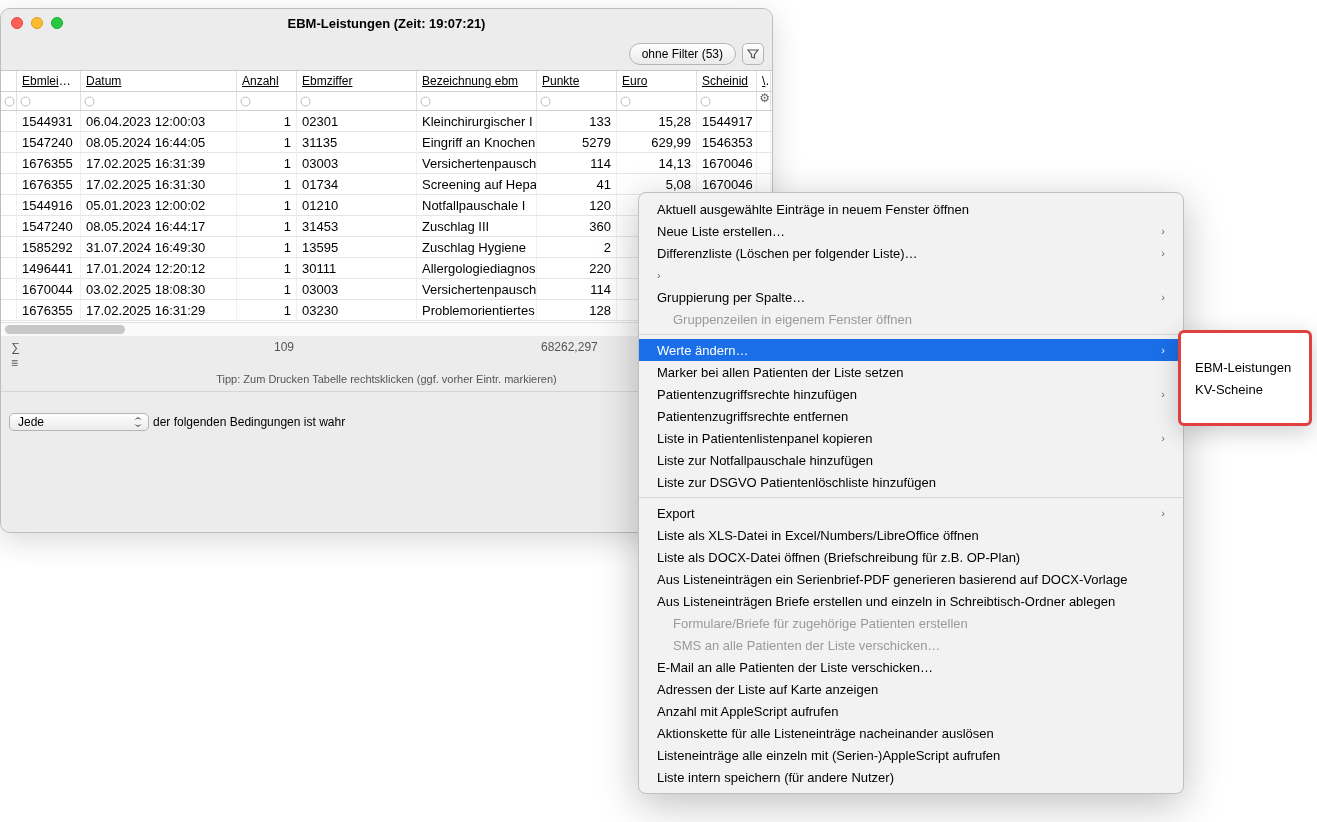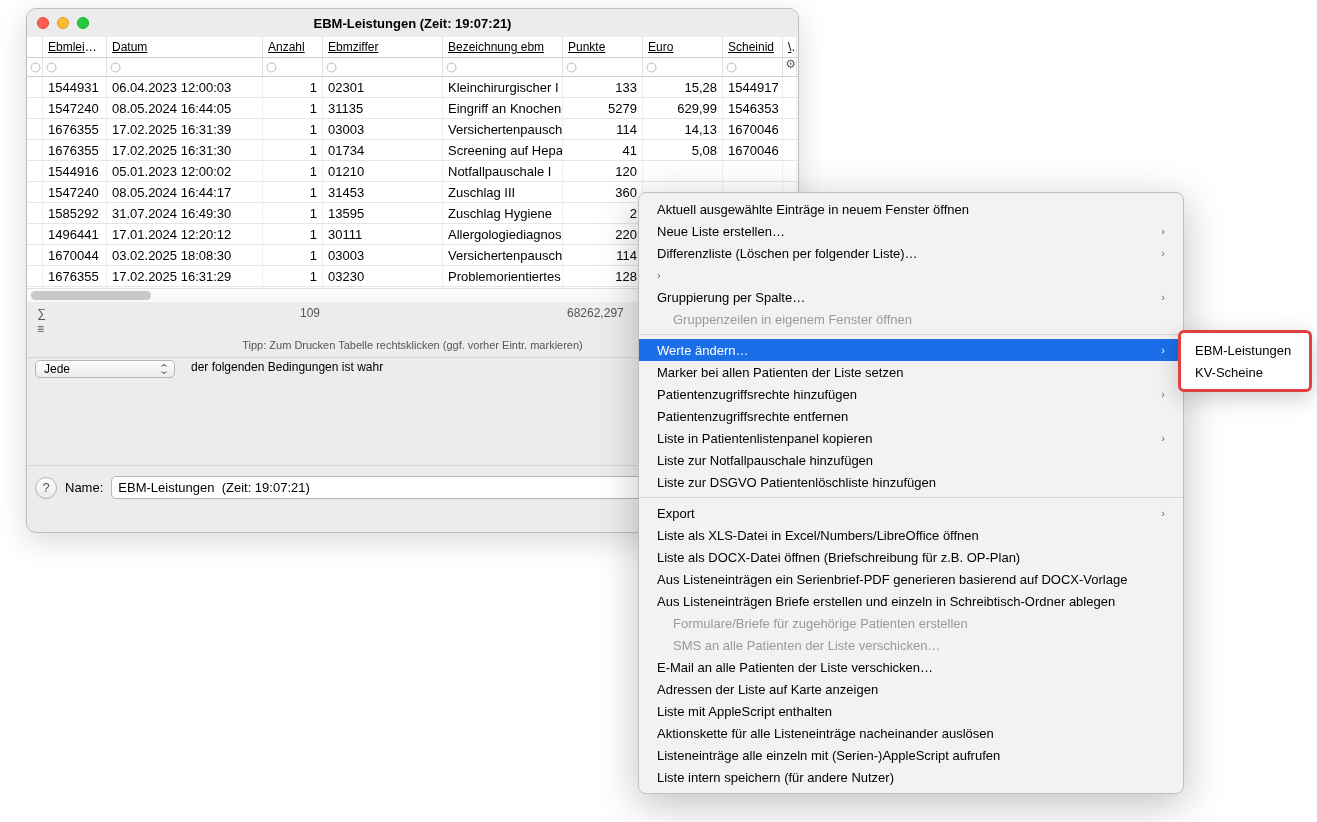--- a/index.html
+++ b/index.html
@@ -7,21 +7,21 @@
   font-family: -apple-system, "Helvetica Neue", Arial, sans-serif;
   font-size: 13px;
   background: #fff;
   width: 1317px;
   height: 822px;
   position: relative;
   color: #000;
 }
 .window {
   position: absolute;
-  left: 26px;
+  left: 0;
   top: 8px;
   width: 773px;
   height: 525px;
   background: #ececec;
   border: 1px solid #bdbdbd;
   border-radius: 10px;
   box-shadow: 0 8px 30px rgba(0,0,0,0.15);
   overflow: hidden;
 }
 .titlebar {
@@ -75,21 +75,21 @@
 .td.num { justify-content:flex-end;}
 .c0{width:16px;} .c1{width:64px;} .c2{width:156px;} .c3{width:60px;} .c4{width:120px;}
 .c5{width:120px;} .c6{width:80px;} .c7{width:80px;} .c8{width:60px;} .c9{width:14px;}
 .gear{position:absolute;right:2px;top:20px;font-size:12px;color:#666;}
 .hscroll{height:14px;background:#fafafa;border-top:1px solid #e0e0e0;position:relative;}
 .hscroll .thumb{position:absolute;left:4px;top:2px;height:9px;width:120px;background:#c8c8c8;border-radius:5px;}
 .summary{background:#ececec;padding:3px 10px 6px;font-size:12px;}
 .sumrow{display:flex;align-items:center;position:relative;height:16px;color:#555;}
 .sumrow .sigma{width:16px;font-style:italic;}
 .tip{text-align:center;color:#555;font-size:11px;margin-top:2px;}
-.condition-bar{background:#ececec;padding:2px 8px;border-top:1px solid #d5d5d5;display:flex;gap:16px;}
+.condition-bar{background:#ececec;padding:21px 8px;border-top:1px solid #d5d5d5;display:flex;align-items:center;gap:4px;}
 .select-pill{background:linear-gradient(#fefefe,#ececec);border:1px solid #b5b5b5;border-radius:5px;padding:1px 20px 1px 8px;font-size:12px;position:relative;min-width:140px;}
 .select-pill::after{content:"";position:absolute;right:6px;top:3px;width:8px;height:10px;background:
   linear-gradient(#555,#555);clip-path:polygon(50% 0,100% 30%,50% 15%,0 30%,50% 0,50% 100%,0 70%,50% 85%,100% 70%,50% 100%);}
 .cond-text{font-size:12px;}
 .cond-area{height:85px;background:#ececec;border-top:1px solid transparent;}
 .footer{background:#ececec;border-top:1px solid #d5d5d5;padding:10px 8px;display:flex;align-items:center;gap:8px;}
 .help-btn{width:22px;height:22px;border:1px solid #b5b5b5;border-radius:50%;background:linear-gradient(#fff,#eaeaea);display:flex;align-items:center;justify-content:center;font-size:13px;color:#555;}
 .name-label{font-size:13px;}
 .name-input{flex:1;border:1px solid #b5b5b5;border-radius:5px;padding:3px 6px;font-size:13px;background:#fff;}
 .action-btn{background:linear-gradient(#fefefe,#eaeaea);border:1px solid #b5b5b5;border-radius:5px;padding:3px 10px;font-size:12px;}
@@ -104,36 +104,44 @@
 .mi{padding:3px 18px 3px 18px;display:flex;align-items:center;justify-content:space-between;height:22px;}
 .mi.disabled{color:#9a9a9a;margin-left:16px;}
 .mi.selected{background:#1a6fe8;color:#fff;}
 .mi .chev{font-size:11px;color:#666;}
 .mi.selected .chev{color:#fff;}
 .sep{height:1px;background:#d5d5d5;margin:4px 0;}
 .submenu{
   position:absolute; left:1178px; top:330px; width:134px;
   background:#fff; border:3px solid #e04040; border-radius:6px;
   box-shadow:0 6px 25px rgba(0,0,0,0.2);
-  padding:6px 0;
+  padding:23px 0;
 }
 .submenu .smi{padding:3px 14px;height:22px;display:flex;align-items:center;font-size:13px;}
 .circ{width:11px;height:11px;}
 </style>
 </head>
 <body>
 
 <div class="window">
   <div class="titlebar">
     <div class="traffic">
       <div class="tl red"></div>
       <div class="tl yellow"></div>
       <div class="tl green"></div>
     </div>
     <div class="title-text">EBM-Leistungen  (Zeit: 19:07:21)</div>
+  </div>
+  <div class="toolbar">
+    <div class="filter-btn">ohne Filter (53)</div>
+    <div class="filter-icon">
+      <svg width="12" height="12" viewBox="0 0 12 12">
+          <path d="M1 2h10L7.5 6.5V10l-3-1V6.5z" fill="none" stroke="#555" stroke-width="1.2"></path>
+        </svg>
+    </div>
   </div>
 
   <div class="table-wrap">
     <div class="thead" id="thead">
         <div class="th c0"></div>
         <div class="th c1">Ebmleist…</div>
         <div class="th c2">Datum</div>
         <div class="th c3">Anzahl</div>
         <div class="th c4">Ebmziffer</div>
         <div class="th c5">Bezeichnung ebm</div>
@@ -426,21 +434,21 @@
     <div class="mi disabled">
       <span>SMS an alle Patienten der Liste verschicken…</span>
     </div>
     <div class="mi">
       <span>E-Mail an alle Patienten der Liste verschicken…</span>
     </div>
     <div class="mi">
       <span>Adressen der Liste auf Karte anzeigen</span>
     </div>
     <div class="mi">
-      <span>Liste mit AppleScript enthalten</span>
+      <span>Anzahl mit AppleScript aufrufen</span>
     </div>
     <div class="mi">
       <span>Aktionskette für alle Listeneinträge nacheinander auslösen</span>
     </div>
     <div class="mi">
       <span>Listeneinträge alle einzeln mit (Serien-)AppleScript aufrufen</span>
     </div>
     <div class="mi">
       <span>Liste intern speichern (für andere Nutzer)</span>
     </div>

